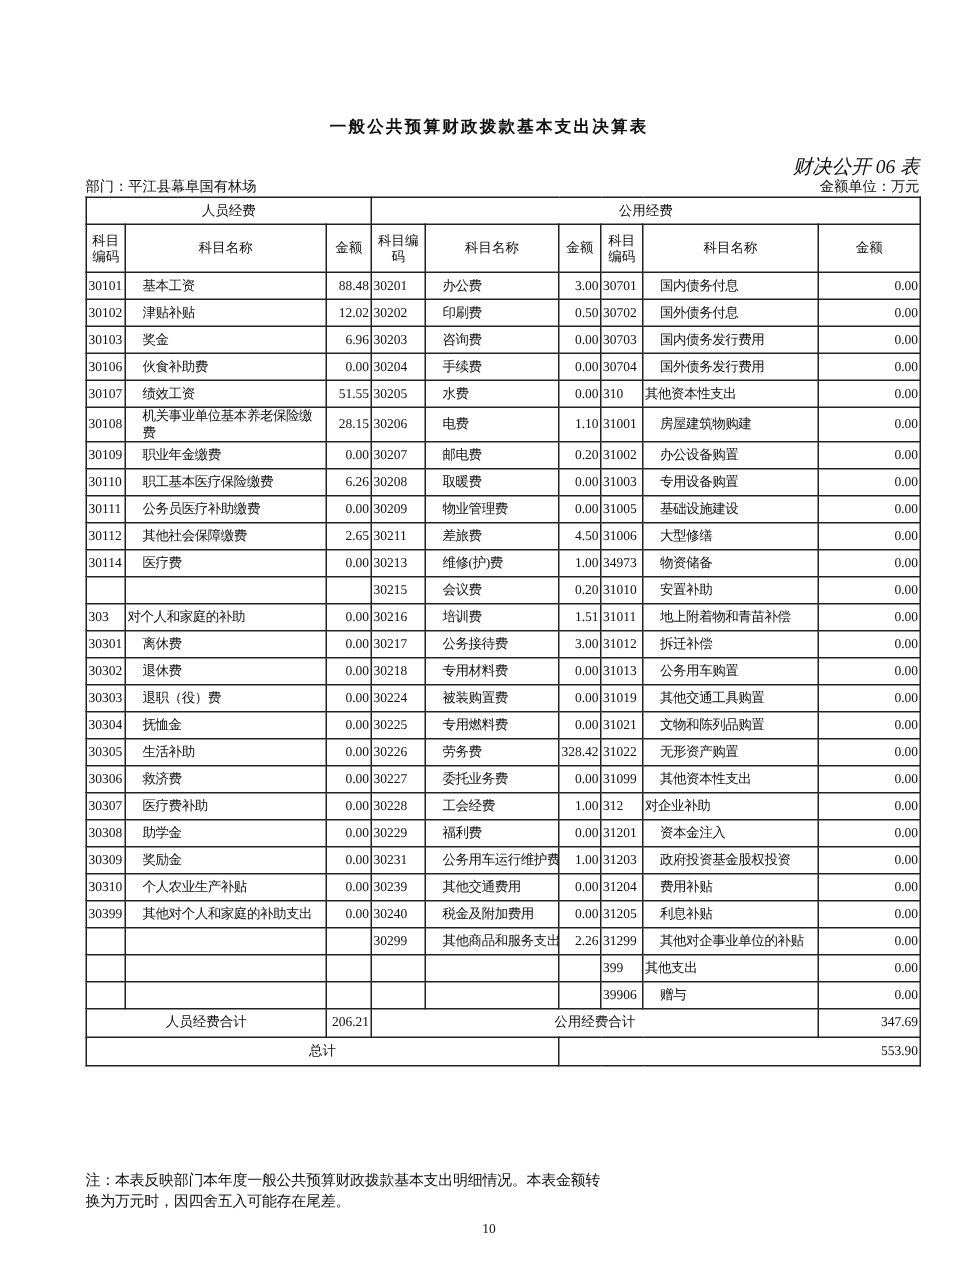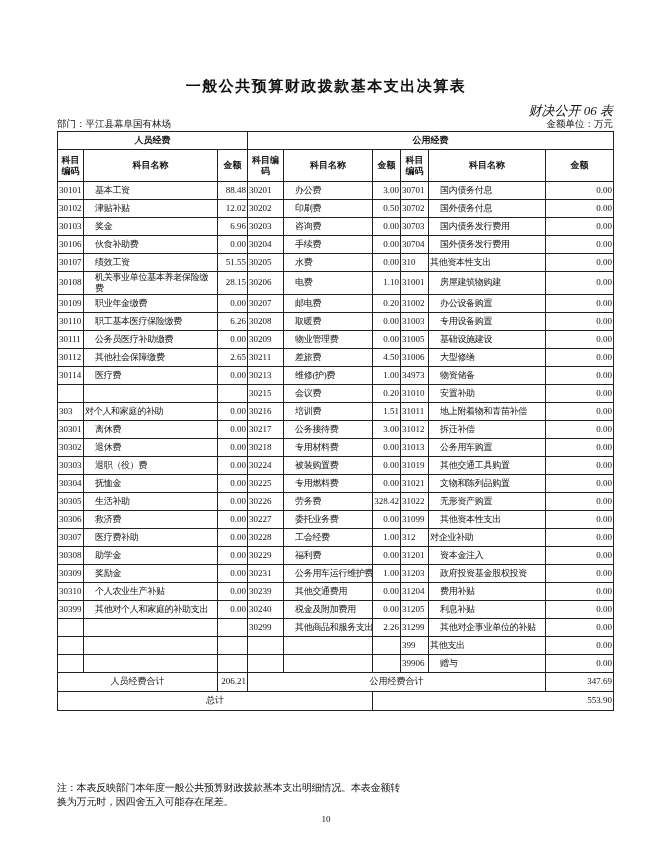--- a/index.html
+++ b/index.html
@@ -9,21 +9,21 @@
     width:652px; height:844px;
     background:#ffffff;
     font-family:"Liberation Serif","DejaVu Serif",serif;
     color:#111111;
     margin:0 auto;
     overflow:hidden;
   }
   .doc-title {
     position:absolute; top:77px; left:0; right:0;
     text-align:center;
-    font-size:15px; font-weight:bold; letter-spacing:1.5px;
+    font-size:11px; font-weight:bold; letter-spacing:1.5px;
   }
   .table-code {
     position:absolute; top:102px; right:39px;
     font-size:13px;
     font-style:italic;
   }
   .meta-row {
     position:absolute; top:118px; left:57px; right:39px;
     display:flex; justify-content:space-between;
     font-size:9.5px;
@@ -36,21 +36,21 @@
     font-size:9px;
     font-weight:normal;
   }
   table.main th, table.main td {
     border:1px solid #222222;
     padding:0 1px;
     line-height:1.2;
     overflow:hidden;
     vertical-align:middle;
   }
-  table.main th { font-weight:bold; text-align:center; }
+  table.main th { font-weight:normal; text-align:center; }
   tr.sec-header th { height:18px; }
   tr.col-header th { height:32px; }
   tbody td { height:18px; }
   td.code { text-align:left; padding-left:1px; white-space:nowrap; }
   td.name { text-align:left; padding-left:2px; letter-spacing:-0.3px; }
   td.name.indent { padding-left:11px; }
   td.name.tight { white-space:nowrap; }
   td.amt { text-align:right; padding-right:2px; white-space:nowrap; }
   tfoot td { height:19px; }
   td.total-label { text-align:center; }

